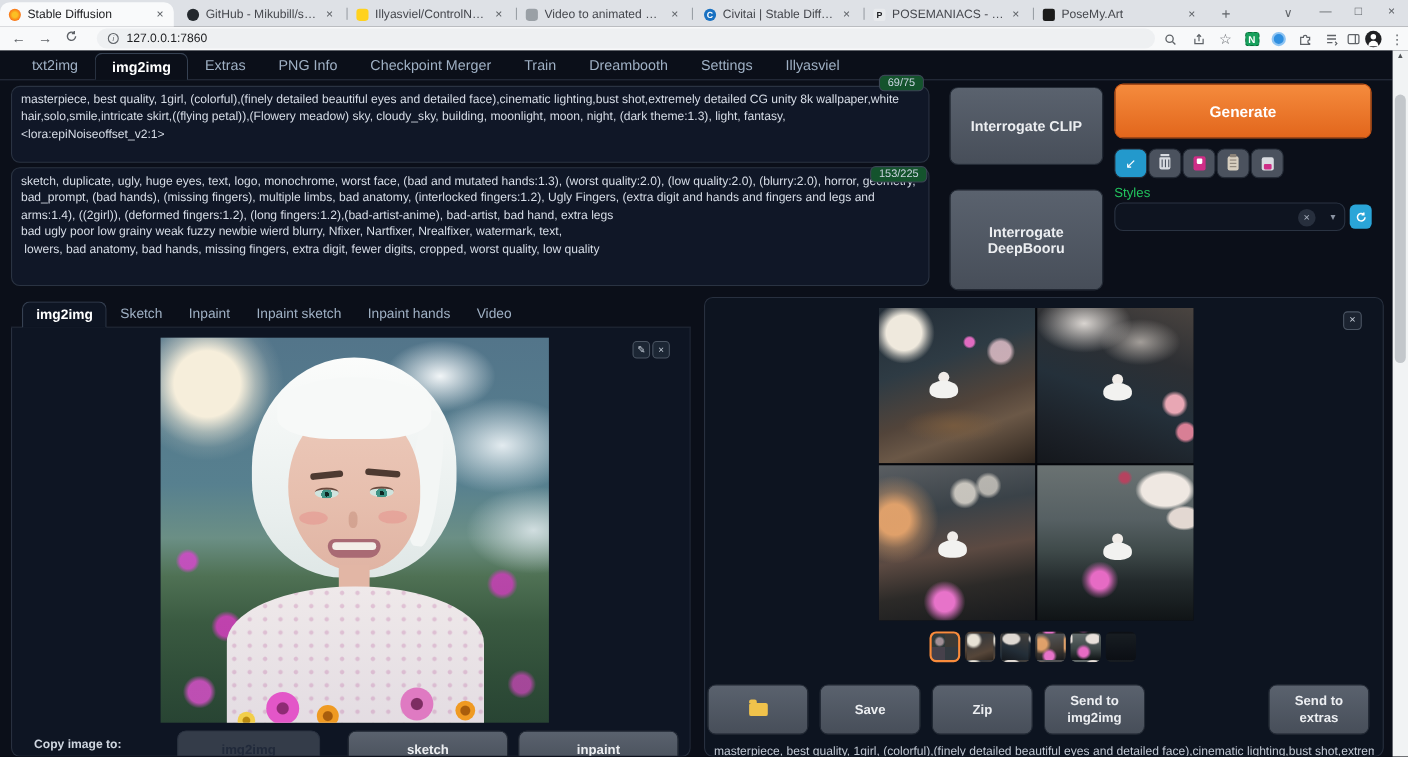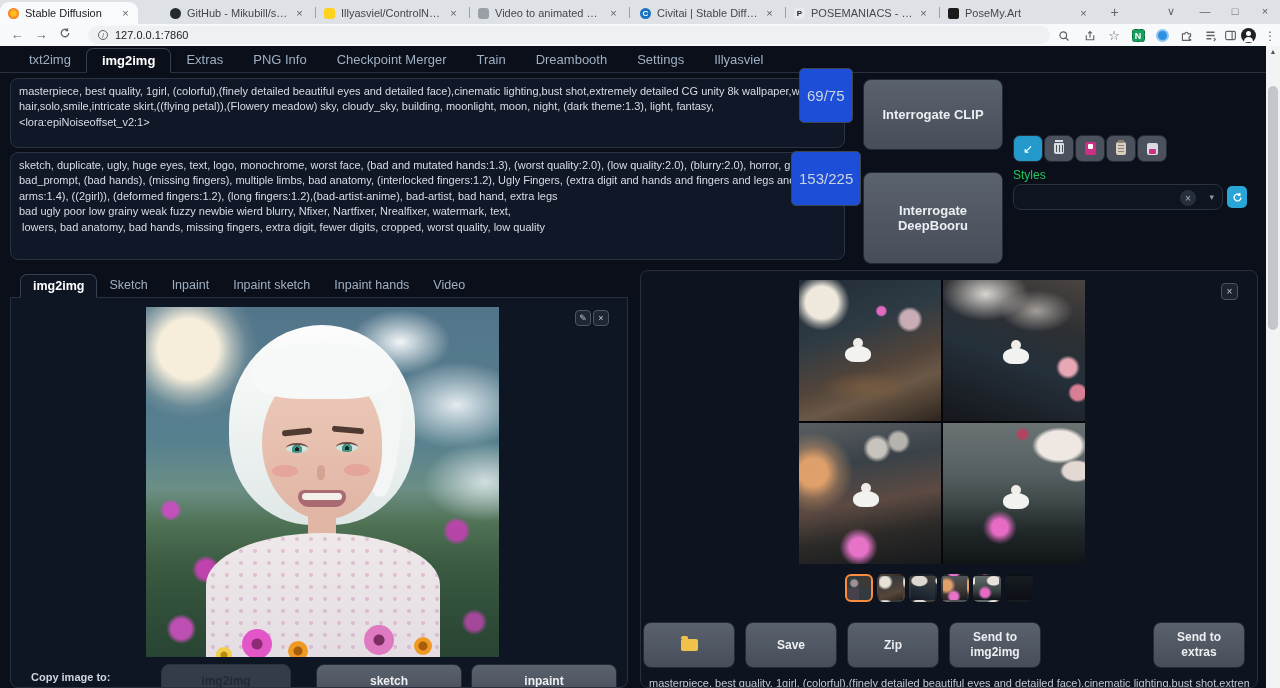--- a/index.html
+++ b/index.html
@@ -47,22 +47,22 @@
 
   .sdtabs{position:absolute;left:14px;top:2px;height:25px;display:flex;font-size:13px;color:#9fb0c4;}
   .sdtab{padding:4px 15px 5px;white-space:nowrap;}
   .sdtab.active{border:1px solid #364152;border-bottom:1px solid #0b0f19;border-radius:7px 7px 0 0;
     color:#fff;font-weight:bold;position:relative;z-index:2;background:#0b0f19;}
   .sddiv{position:absolute;left:0;top:26px;width:1266px;height:1px;background:#28303f;}
 
   .ta{position:absolute;background:#101727;border:1px solid #2a3342;border-radius:8px;color:#d7dde7;
     font-size:11px;line-height:1.4;padding:5px 8px;resize:none;overflow:hidden;
     font-family:"Liberation Sans",sans-serif;white-space:pre-wrap;}
-  .counter{position:absolute;background:#1d4ed8;border:1px solid #3b4554;border-radius:5px;
-    color:#cbd5e1;font-size:15px;padding:18px 7px;z-index:3;}
+  .counter{position:absolute;background:#14532d;border:1px solid #3b4554;border-radius:5px;
+    color:#cbd5e1;font-size:10px;padding:1px 7px;z-index:3;}
 
   .btn-gray{background:linear-gradient(180deg,#5a626e,#474e59);border:1px solid #242b36;
     border-radius:8px;color:#eceef1;font-weight:bold;display:flex;align-items:center;
     justify-content:center;text-align:center;position:absolute;}
   .generate{position:absolute;left:1013px;top:30px;width:234px;height:50px;
     background:linear-gradient(180deg,#f58b3d,#e2661c);border:1px solid #c75515;border-radius:8px;
     color:#fff;font-weight:bold;font-size:14px;display:flex;align-items:center;justify-content:center;}
   .util{position:absolute;top:89px;width:30px;height:27px;border-radius:7px;background:#4b525e;
     border:1px solid #242b36;display:flex;align-items:center;justify-content:center;color:#fff;font-size:12px;}
   .util.blue{background:#2399cc;}
@@ -206,21 +206,21 @@
   .folder:before{content:"";position:absolute;top:-3px;left:0;width:7px;height:3px;background:#f0c24b;border-radius:2px 2px 0 0;}
   .geninfo{position:absolute;left:8px;top:406px;width:600px;font-size:11px;color:#c2c9d4;
     white-space:nowrap;overflow:hidden;}
 </style>
 </head>
 <body>
 
 <div class="screen">
 
   <div class="tabstrip">
-    <div class="btab active" style="left:0;width:138px;">
+    <div class="btab active" style="left:0;width:158px;">
       <span class="fav" style="background:radial-gradient(circle,#fbbf24 30%,#f97316 70%);"></span>
       <span class="title">Stable Diffusion</span>
       <span class="tclose">×</span>
     </div>
     <div class="btab" style="left:162px;width:150px;">
       <span class="fav" style="background:#24292e;"></span>
       <span class="title">GitHub - Mikubill/sd-webui-con</span>
       <span class="tclose">×</span>
     </div>
     <div class="tabdiv" style="left:315px;"></div>
@@ -333,20 +333,21 @@
     <div class="counter" style="left:799px;top:22px;">69/75</div>
 
     <textarea class="ta" style="left: 10px; top: 106px; width: 835px; height: 108px;" spellcheck="false">sketch, duplicate, ugly, huge eyes, text, logo, monochrome, worst face, (bad and mutated hands:1.3), (worst quality:2.0), (low quality:2.0), (blurry:2.0), horror, geometry, bad_prompt, (bad hands), (missing fingers), multiple limbs, bad anatomy, (interlocked fingers:1.2), Ugly Fingers, (extra digit and hands and fingers and legs and arms:1.4), ((2girl)), (deformed fingers:1.2), (long fingers:1.2),(bad-artist-anime), bad-artist, bad hand, extra legs
 bad ugly poor low grainy weak fuzzy newbie wierd blurry, Nfixer, Nartfixer, Nrealfixer, watermark, text,
  lowers, bad anatomy, bad hands, missing fingers, extra digit, fewer digits, cropped, worst quality, low quality</textarea>
     <div class="counter" style="left:791px;top:105px;">153/225</div>
 
     <div class="btn-gray" style="left:863px;top:33px;width:140px;height:71px;font-size:13px;">Interrogate CLIP</div>
     <div class="btn-gray" style="left:863px;top:126px;width:140px;height:92px;font-size:13px;padding:0 22px;">Interrogate DeepBooru</div>
 
+    <div class="generate">Generate</div>
 
     <div class="util blue" style="left:1013px;">
       <span>↙</span>
     </div>
     <div class="util" style="left:1044px;">
       <span class="mini-trash"></span>
     </div>
     <div class="util" style="left:1075px;">
       <span class="mini-card"></span>
     </div>

